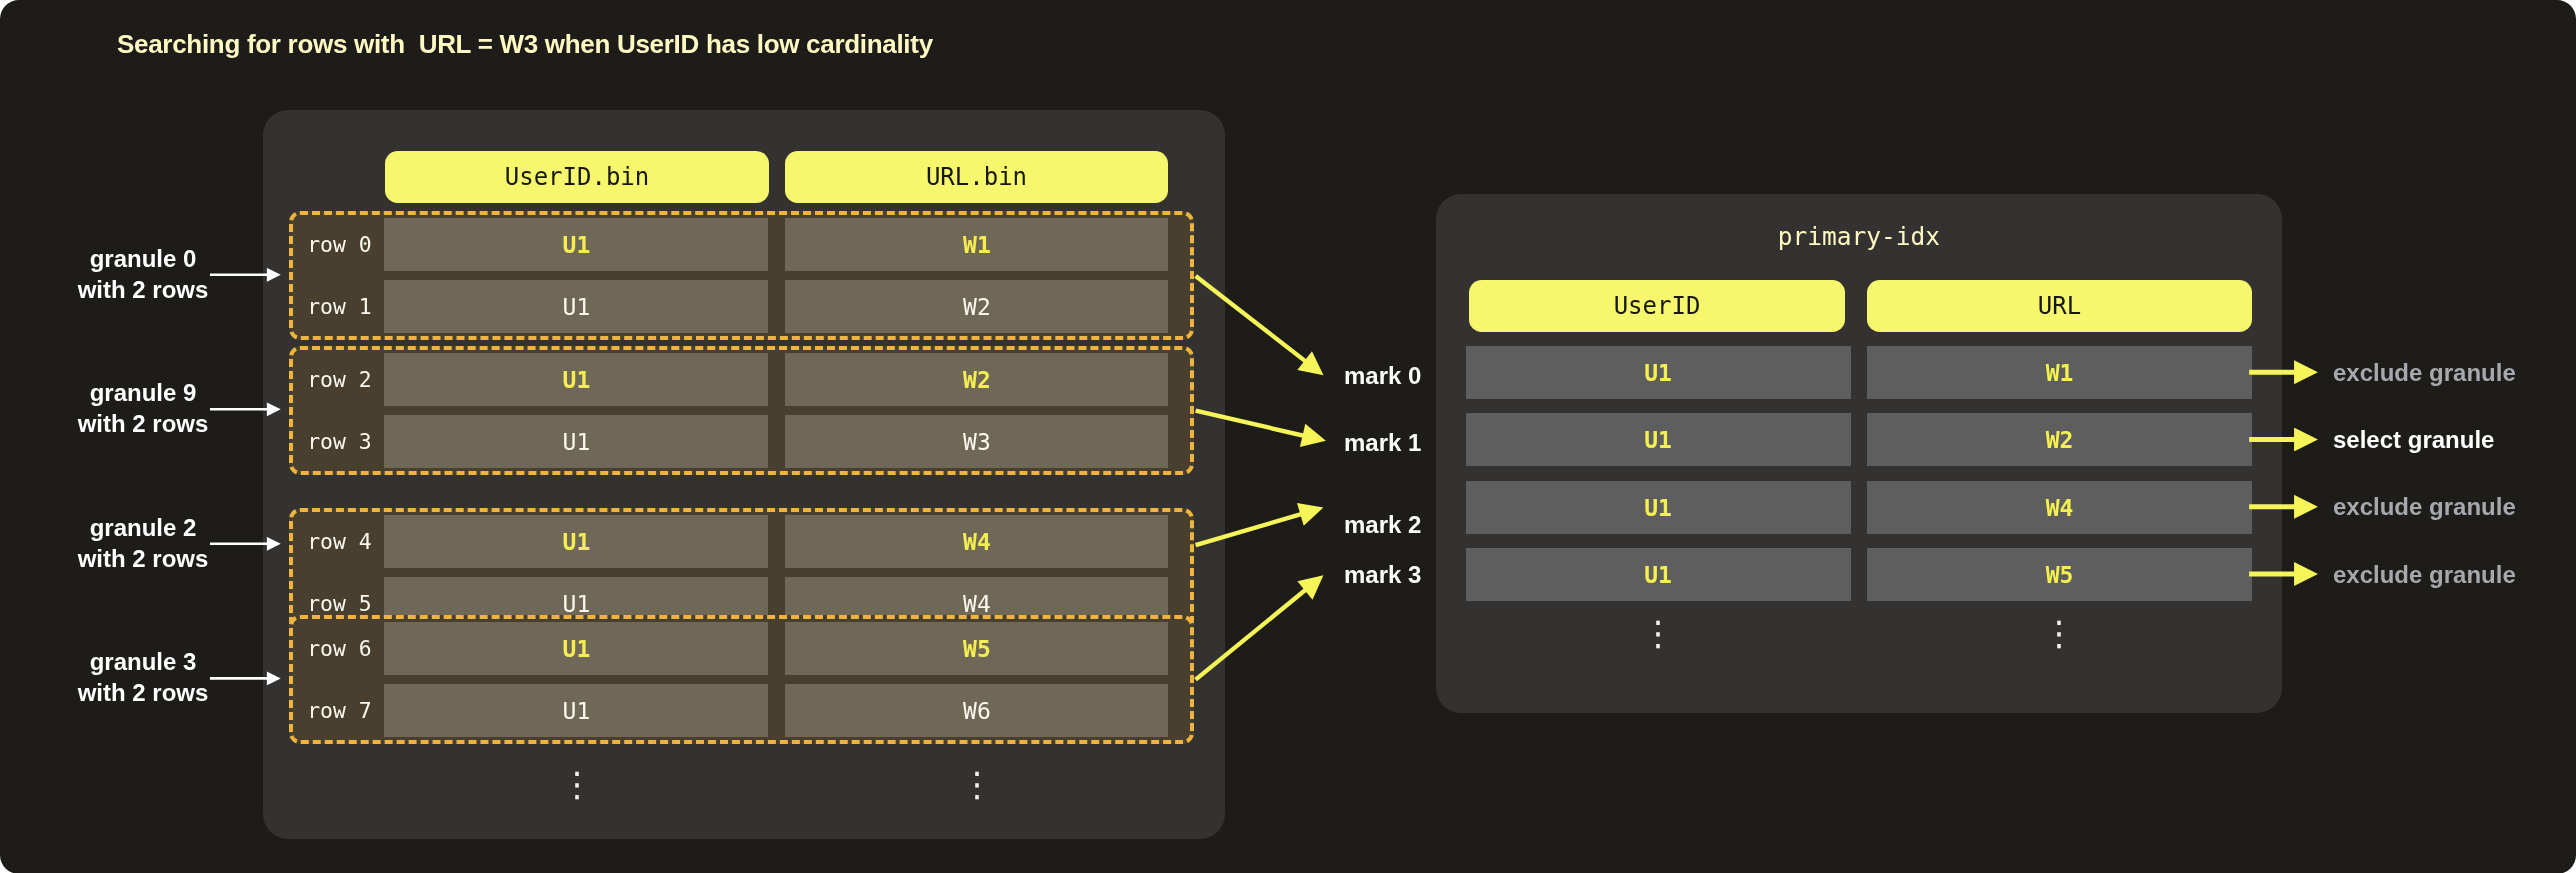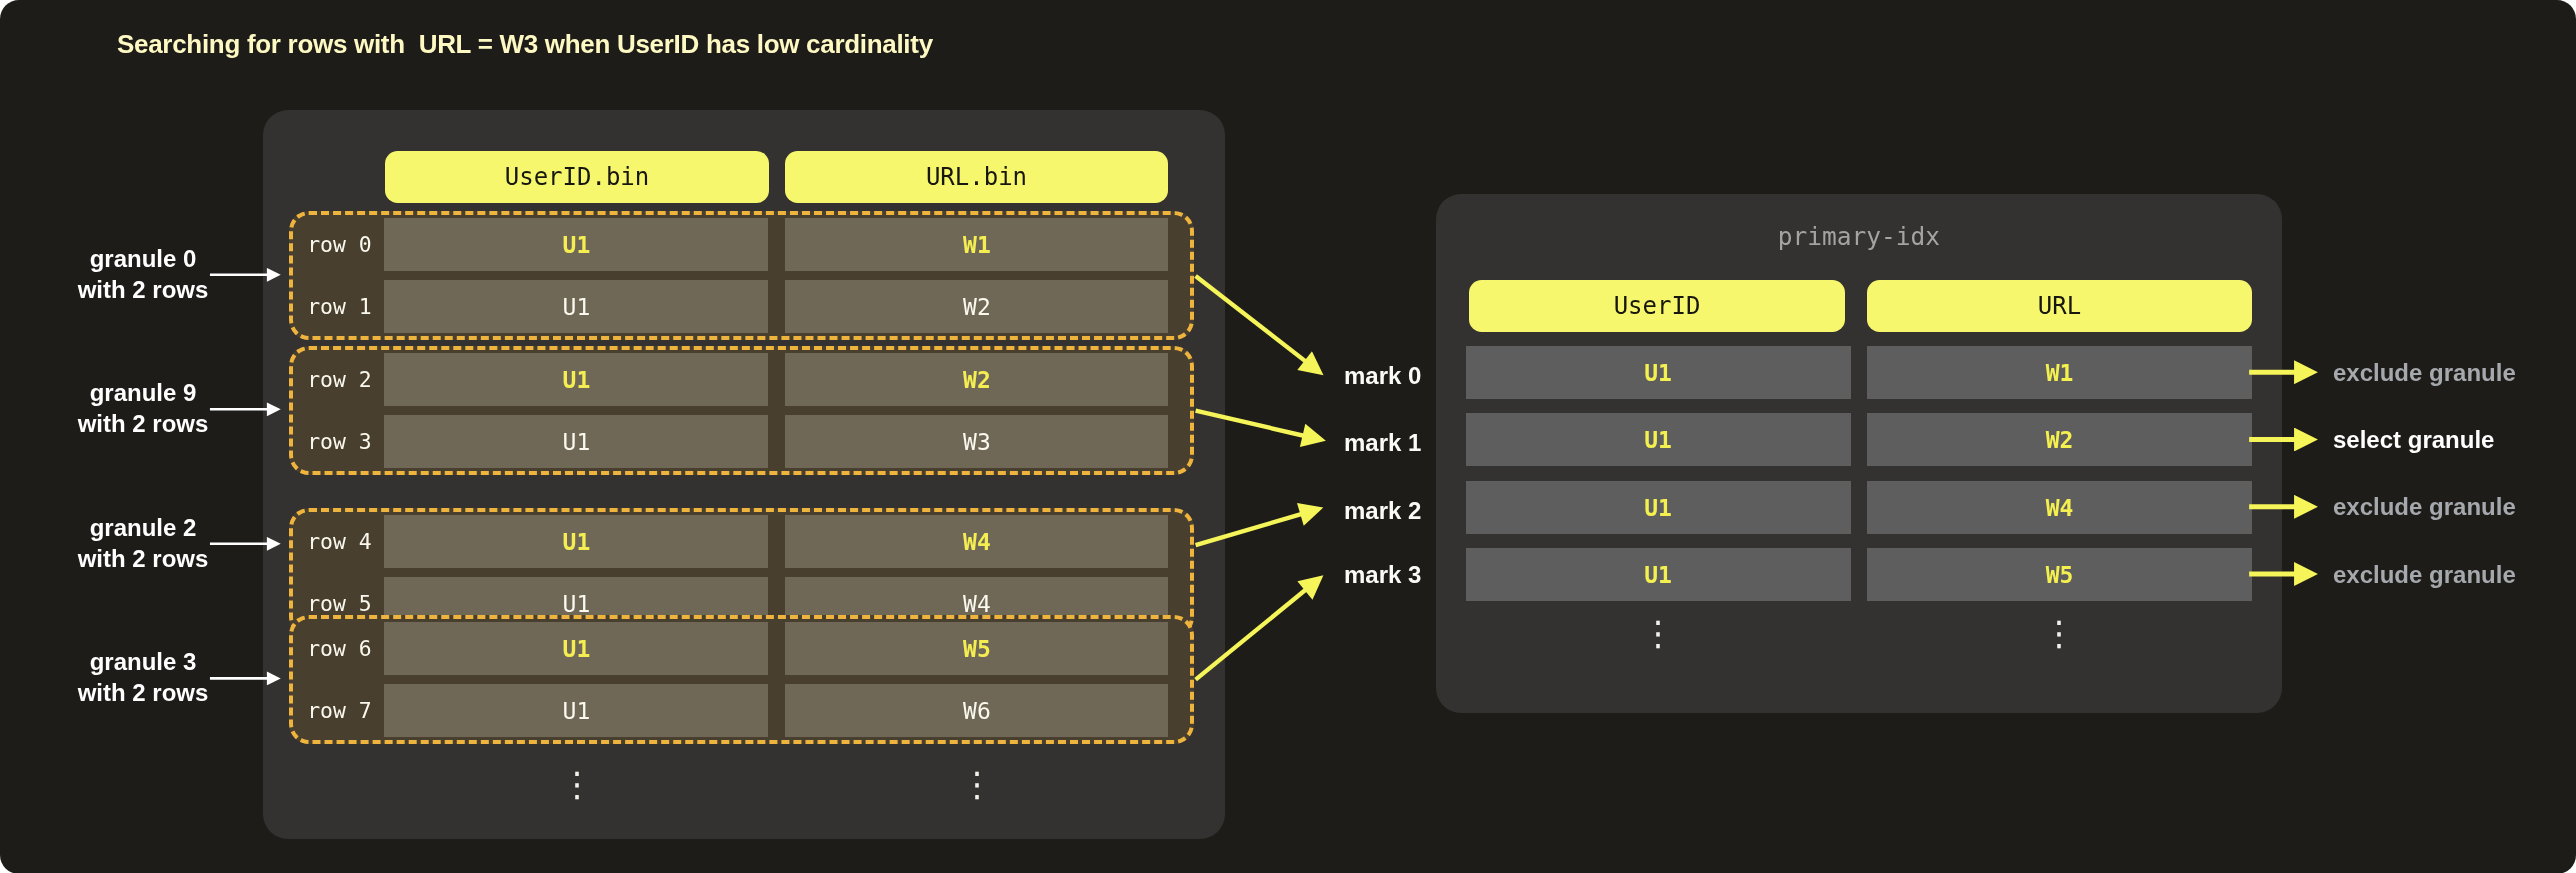--- a/index.html
+++ b/index.html
@@ -19,21 +19,21 @@
 
   .mono { font-family:"DejaVu Sans Mono","Liberation Mono",monospace; }
   .pill {
     position:absolute; height:52px; background:#f7f76e; border-radius:12.6px;
     display:flex; align-items:center; justify-content:center;
     font-family:"DejaVu Sans Mono","Liberation Mono",monospace;
     font-size:24px; font-weight:500; color:#17170e;
   }
   .granule {
     position:absolute; left:26.4px; width:905px; height:129px;
-    background:#483f2e; border:4.4px dashed #efb43e; border-radius:20px;
+    background:#483f2e; border:4.4px dashed #efb43e; border-radius:11px;
     box-sizing:border-box;
   }
   .row-label {
     position:absolute; left:5px; width:82px; height:53px;
     display:flex; align-items:center; justify-content:center;
     font-family:"DejaVu Sans Mono","Liberation Mono",monospace;
     font-size:21.4px; color:#fbf8ee;
   }
   .cell {
     position:absolute; height:53px;
@@ -50,21 +50,21 @@
   .granule-label {
     position:absolute; left:36px; width:214px; text-align:center;
     color:#ffffff; font-weight:800; font-size:24px; line-height:31px;
   }
   .mark-label {
     position:absolute; left:1344px; height:33px; line-height:33px;
     color:#fafaf7; font-weight:800; font-size:24px;
   }
   #idx-title {
     position:absolute; top:28px; left:0; width:100%; text-align:center;
-    font-size:24.5px; color:#a3a3a3;
+    font-size:24.5px; color:#fef9c3;
   }
   .idx-cell {
     position:absolute; width:385px; height:53px; background:#5e5e5e;
     display:flex; align-items:center; justify-content:center;
     font-family:"DejaVu Sans Mono","Liberation Mono",monospace;
     font-size:23px; font-weight:bold; color:#f4f04f;
   }
   .idx-uid { left:29.5px; } .idx-url { left:431px; }
   .ellipsis {
     position:absolute; width:50px; text-align:center;
@@ -141,21 +141,21 @@
     <div>granule 2</div>
     <div>with 2 rows</div>
   </div>
   <div class="granule-label" style="top:646px;">
     <div>granule 3</div>
     <div>with 2 rows</div>
   </div>
 
   <div class="mark-label" style="top:359px;">mark 0</div>
   <div class="mark-label" style="top:426px;">mark 1</div>
-  <div class="mark-label" style="top:494px;">mark 2</div>
+  <div class="mark-label" style="top:508px;">mark 2</div>
   <div class="mark-label" style="top:558px;">mark 3</div>
 
   <div id="right-panel" class="panel">
     <div id="idx-title" class="mono">primary-idx</div>
     <div class="pill" style="left:33px;  top:86px; width:376px; height:52px;">UserID</div>
     <div class="pill" style="left:431px; top:86px; width:385px; height:52px;">URL</div>
 
     <div class="idx-cell idx-uid" style="top:152px;">U1</div>
     <div class="idx-cell idx-url" style="top:152px;">W1</div>
     <div class="idx-cell idx-uid" style="top:219px;">U1</div>

